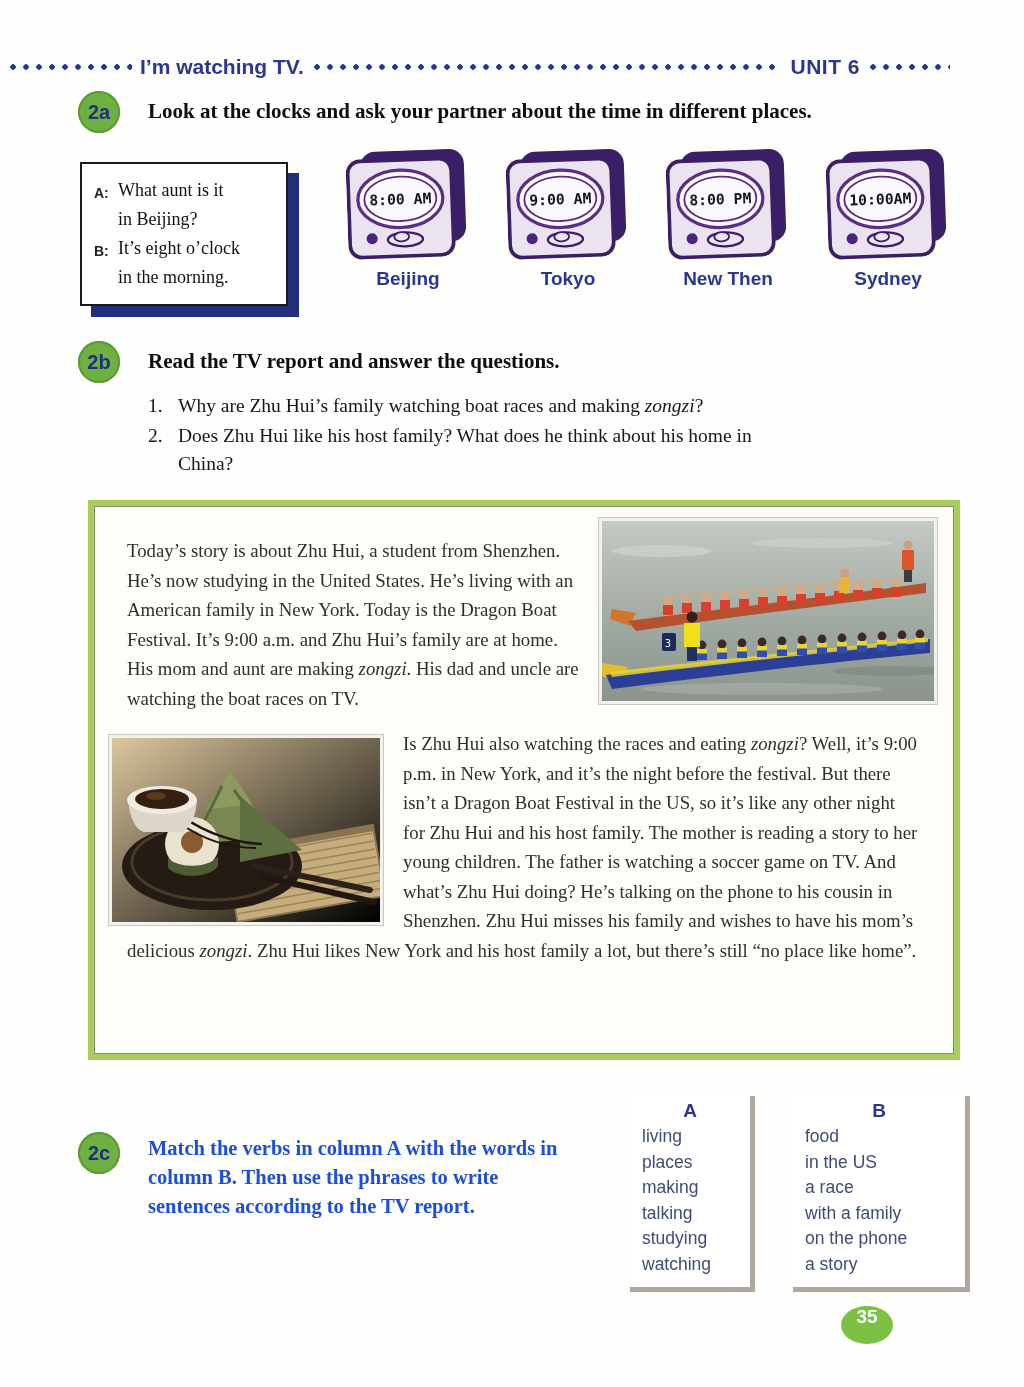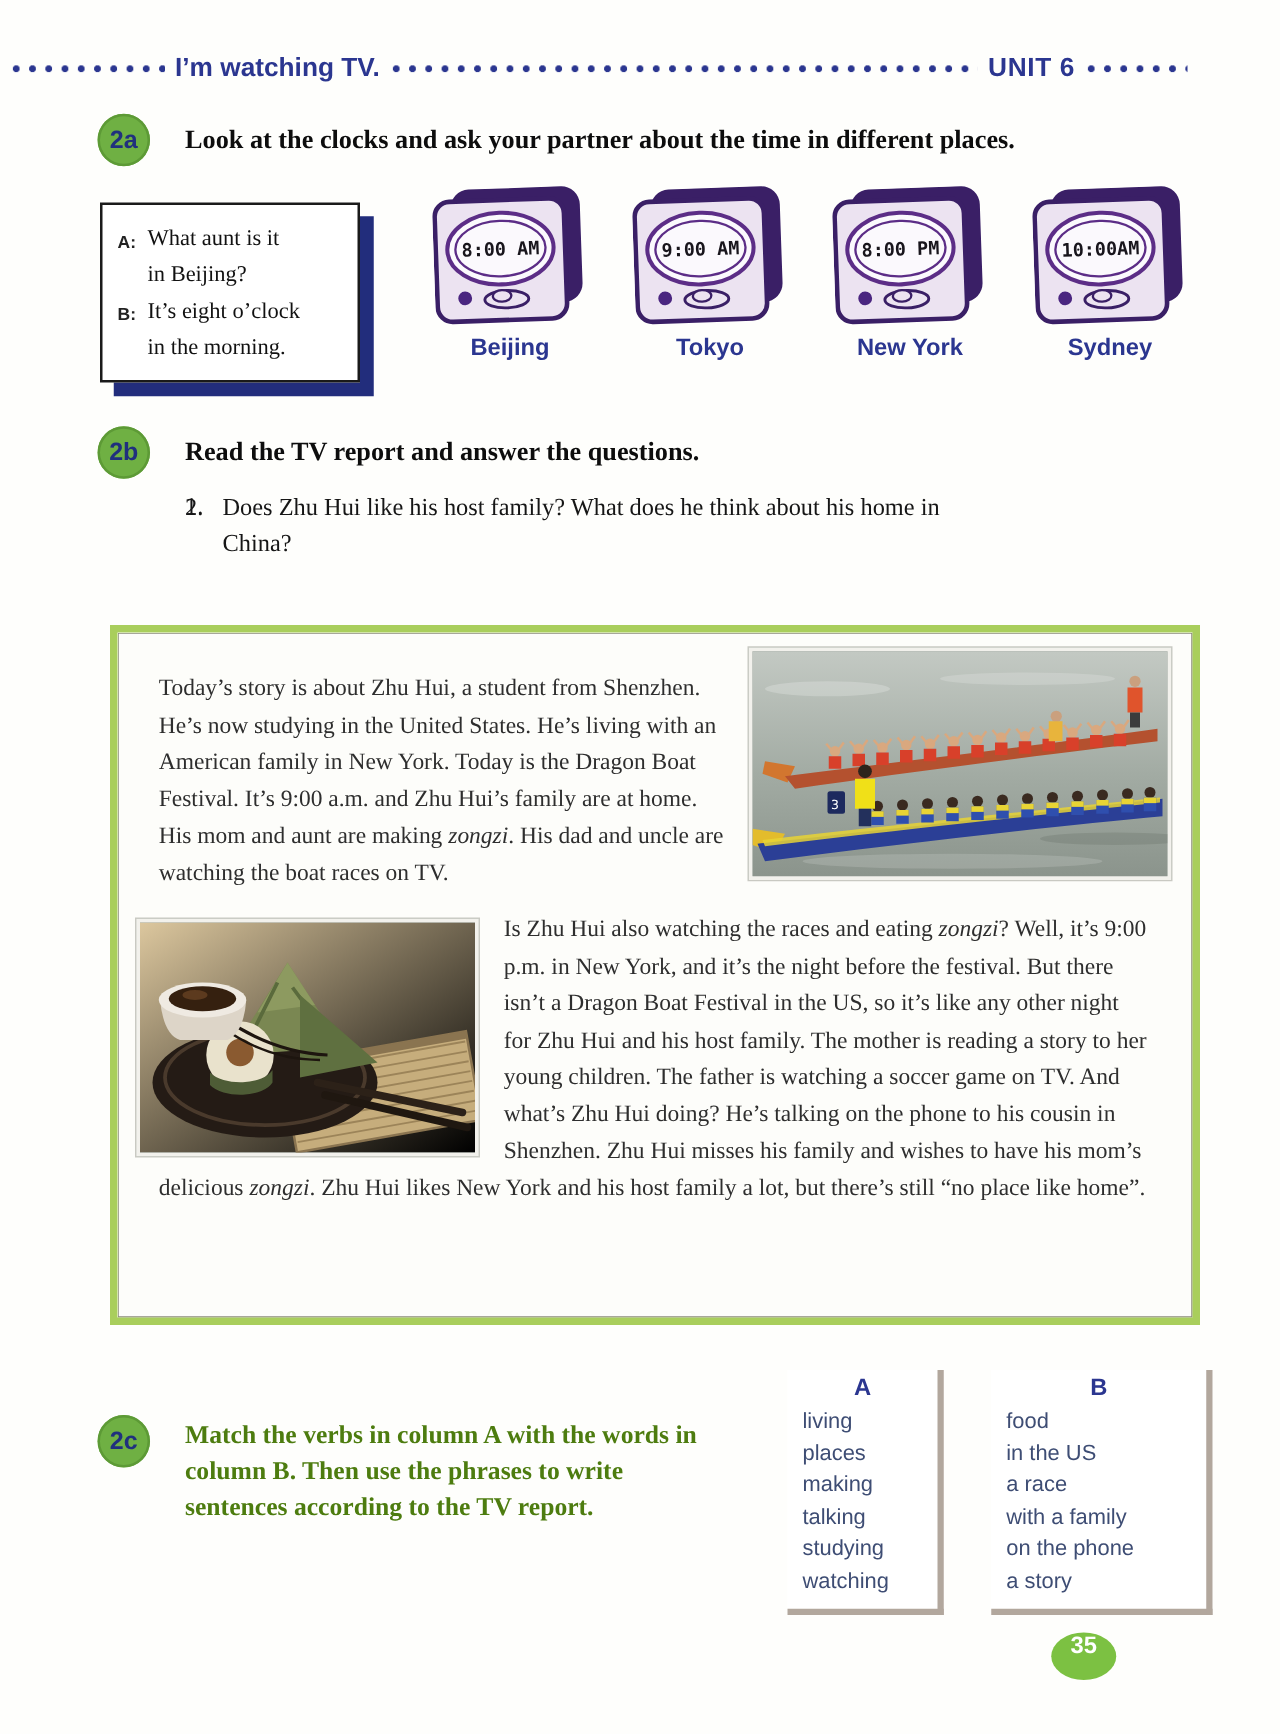--- a/index.html
+++ b/index.html
@@ -1,21 +1,21 @@
 <!DOCTYPE html>
 <html><head>
 <meta charset="utf-8">
 <style>
   html,body{margin:0;padding:0;}
   body{width:1024px;height:1387px;position:relative;background:#fefefc;
        font-family:"Liberation Serif","DejaVu Serif",serif;color:#111;overflow:hidden;}
   .abs{position:absolute;}
 
   
-  .header{top:42px;left:8px;width:942px;height:26px;display:flex;align-items:center;gap:8px;justify-content:center;}
+  .header{top:54px;left:8px;width:942px;height:26px;display:flex;align-items:center;gap:8px;justify-content:center;}
   .dots{height:10px;background-image:radial-gradient(circle at 5px 5px,#2b3690 2.5px,rgba(0,0,0,0) 3px);
         background-size:13px 10px;background-repeat:repeat-x;}
   .dots-left{width:124px;}
   .dots-mid{flex:1;}
   .dots-right{width:82px;}
   .hdr-title{font-family:"Liberation Sans","DejaVu Sans",sans-serif;font-size:21px;font-weight:600;color:#2b3690;white-space:nowrap;}
   .hdr-unit{font-family:"Liberation Sans","DejaVu Sans",sans-serif;font-size:21px;font-weight:800;color:#2b3690;letter-spacing:.5px;white-space:nowrap;}
 
   
   .badge{width:42px;height:42px;border-radius:50%;background:#6fb043;
@@ -45,21 +45,21 @@
   
   .report{left:88px;top:500px;width:872px;height:560px;box-sizing:border-box;
           border:6px solid #a9ce5c;box-shadow:inset 0 0 0 1px #8a8a7a;background:#fdfdfa;
           padding:14px 17px;font-size:18.8px;line-height:29.5px;color:#2e2e2e;overflow:hidden;}
   .photo{border:3px solid #f2f1ec;box-shadow:0 0 0 1px #c9c9c2;background:#9aa39c;}
   .photo-boat{float:right;width:332px;height:180px;margin:-2px 0 8px 18px;}
   .photo-zongzi{float:left;width:268px;height:184px;margin:6px 20px 6px -2px;}
   .report p{margin:16px;}
 
   
-  .task2c-text{left:148px;top:1134px;width:432px;font-weight:700;font-size:20.5px;line-height:29px;color:#4d7c0f;font-family:Liberation Serif, serif;}
+  .task2c-text{left:148px;top:1134px;width:432px;font-weight:700;font-size:20.5px;line-height:29px;color:#1d4ed8;font-family:Liberation Serif, serif;}
   .columns{left:630px;top:1096px;display:flex;gap:38px;align-items:flex-start;}
   .card{background:#fff;border-right:5px solid #b2a79d;border-bottom:5px solid #b2a79d;
         padding:4px 12px 10px;font-family:"Liberation Sans","DejaVu Sans",sans-serif;}
   .card-a{width:96px;}
   .card-b{width:148px;}
   .card-h{text-align:center;font-size:19px;font-weight:800;color:#2b3690;margin-bottom:2px;}
   .card-item{font-size:17.5px;line-height:25.5px;color:#3e4d74;}
 
   
   .pagenum{left:841px;top:1306px;width:52px;height:38px;border-radius:50%;background:#7cc142;
@@ -133,21 +133,21 @@
     <svg width="122" height="112" viewBox="0 0 132 120">
       <rect x="16" y="0" width="112" height="100" rx="16" fill="#3a1f66"></rect>
       <rect x="2" y="10" width="112" height="104" rx="13" fill="#ece3f1" stroke="#3a1f66" stroke-width="4"></rect>
       <ellipse cx="58" cy="52" rx="46" ry="31" fill="#fbf9fd" stroke="#5c2d87" stroke-width="3.5"></ellipse>
       <ellipse cx="58" cy="52" rx="39" ry="24" fill="none" stroke="#5c2d87" stroke-width="2"></ellipse>
       <text class="clock-time" x="58" y="58" font-size="16" text-anchor="middle" fill="#18151c">8:00 PM</text>
       <circle cx="26" cy="94" r="6" fill="#4a2580"></circle>
       <ellipse cx="62" cy="96" rx="19" ry="7.5" fill="none" stroke="#3a1f66" stroke-width="2.5"></ellipse>
       <ellipse cx="58" cy="93" rx="8" ry="5" fill="#ece3f1" stroke="#3a1f66" stroke-width="2"></ellipse>
     </svg>
-    <div class="city">New York</div>
+    <div class="city">New Then</div>
   </div>
   <div class="clock">
     <svg width="122" height="112" viewBox="0 0 132 120">
       <rect x="16" y="0" width="112" height="100" rx="16" fill="#3a1f66"></rect>
       <rect x="2" y="10" width="112" height="104" rx="13" fill="#ece3f1" stroke="#3a1f66" stroke-width="4"></rect>
       <ellipse cx="58" cy="52" rx="46" ry="31" fill="#fbf9fd" stroke="#5c2d87" stroke-width="3.5"></ellipse>
       <ellipse cx="58" cy="52" rx="39" ry="24" fill="none" stroke="#5c2d87" stroke-width="2"></ellipse>
       <text class="clock-time" x="58" y="58" font-size="16" text-anchor="middle" fill="#18151c">10:00AM</text>
       <circle cx="26" cy="94" r="6" fill="#4a2580"></circle>
       <ellipse cx="62" cy="96" rx="19" ry="7.5" fill="none" stroke="#3a1f66" stroke-width="2.5"></ellipse>
@@ -158,20 +158,21 @@
 </div>
 
 <div class="abs badge" style="left:78px;top:341px;">
   <span>2b</span>
 </div>
 <div class="abs instr" style="left:148px;top:347px;width:700px;">Read the TV report and answer the questions.</div>
 
 <div class="abs questions">
   <div class="q">
     <span class="q-num">1.</span>
+    <span><span>Why are Zhu Hui’s family watching boat races and making </span><i>zongzi</i><span>?</span></span>
   </div>
   <div class="q">
     <span class="q-num">2.</span>
     <span><span>Does Zhu Hui like his host family? What does he think about his home in China?</span></span>
   </div>
 </div>
 
 <div class="abs report">
 
   <div class="photo photo-boat">

